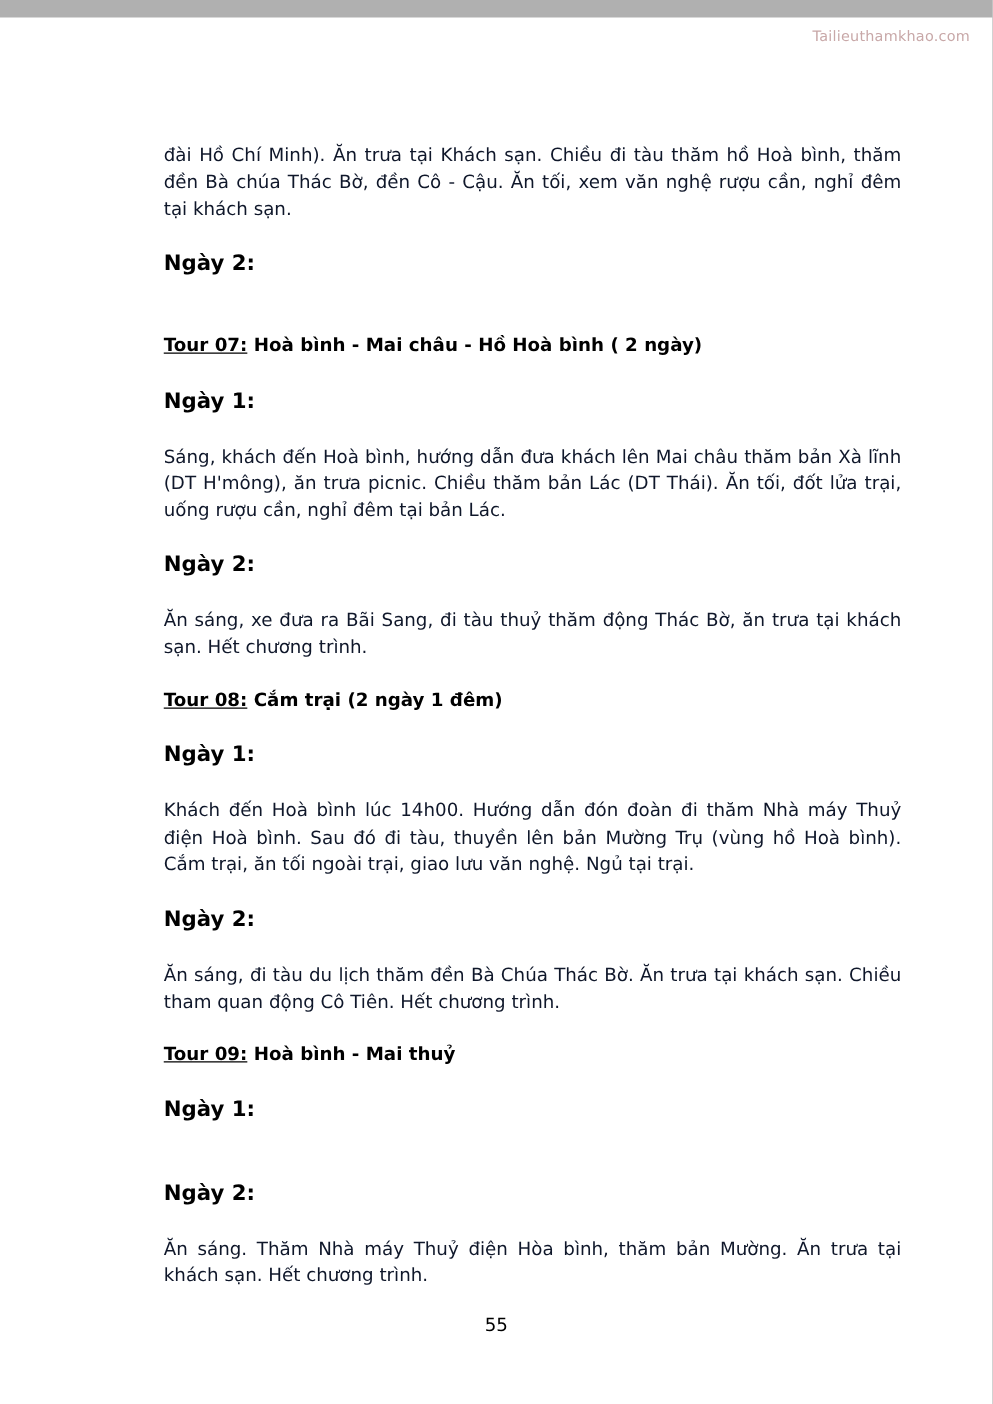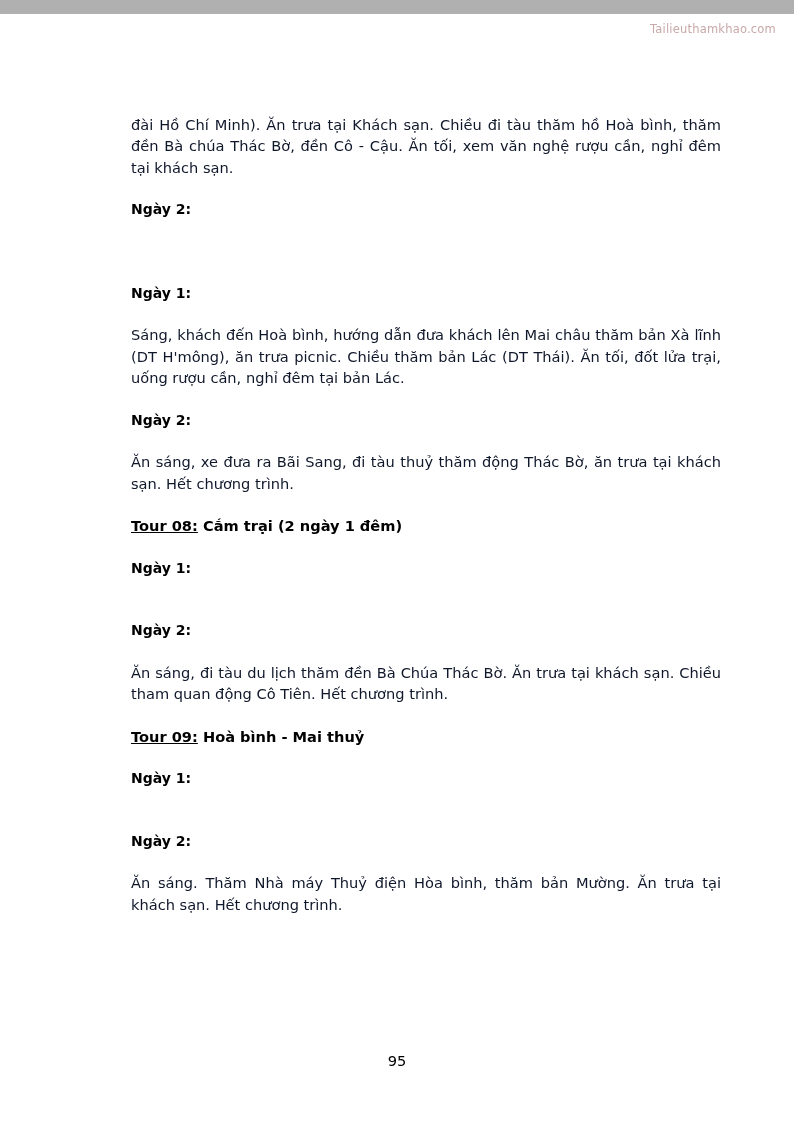--- a/index.html
+++ b/index.html
@@ -48,21 +48,21 @@
     font-weight: bold;
     color: #000;
     line-height: 1.47;
     margin: 0;
     font-family: "DejaVu Sans", sans-serif;
   }
   .heading .u {
     text-decoration: underline;
   }
   .daylabel {
-    font-size: 14px;
+    font-size: 17px;
     font-weight: bold;
     color: #000;
     line-height: 1.47;
     margin: 0;
     font-family: "DejaVu Sans", sans-serif;
   }
   .pagenum {
     position: absolute;
     left: 0;
     right: 0;
@@ -79,43 +79,45 @@
 <div class="page">
 
   <div class="watermark">Tailieuthamkhao.com</div>
 
   <div class="content">
       <p class="para">đài Hồ Chí Minh). Ăn trưa tại Khách sạn. Chiều đi tàu thăm hồ Hoà bình, thăm đền Bà chúa Thác Bờ, đền Cô - Cậu. Ăn tối, xem văn nghệ rượu cần, nghỉ đêm tại khách sạn.</p>
       <div class="gap-lg"></div>
       <p class="daylabel">Ngày 2:</p>
       <div class="gap-lg"></div>
       <div class="gap-lg"></div>
+      <p class="heading"><span class="u">Tour 07:</span> <span>Hoà bình - Mai châu - Hồ Hoà bình ( 2 ngày)</span></p>
       <div class="gap-lg"></div>
       <p class="daylabel">Ngày 1:</p>
       <div class="gap-lg"></div>
       <p class="para">Sáng, khách đến Hoà bình, hướng dẫn đưa khách lên Mai châu thăm bản Xà lĩnh (DT H'mông), ăn trưa picnic. Chiều thăm bản Lác (DT Thái). Ăn tối, đốt lửa trại, uống rượu cần, nghỉ đêm tại bản Lác.</p>
       <div class="gap-lg"></div>
       <p class="daylabel">Ngày 2:</p>
       <div class="gap-lg"></div>
       <p class="para">Ăn sáng, xe đưa ra Bãi Sang, đi tàu thuỷ thăm động Thác Bờ, ăn trưa tại khách sạn. Hết chương trình.</p>
       <div class="gap-lg"></div>
       <p class="heading"><span class="u">Tour 08:</span> <span>Cắm trại (2 ngày 1 đêm)</span></p>
       <div class="gap-lg"></div>
       <p class="daylabel">Ngày 1:</p>
       <div class="gap-lg"></div>
+      <p class="para">Khách đến Hoà bình lúc 14h00. Hướng dẫn đón đoàn đi thăm Nhà máy Thuỷ điện Hoà bình. Sau đó đi tàu, thuyền lên bản Mường Trụ (vùng hồ Hoà bình). Cắm trại, ăn tối ngoài trại, giao lưu văn nghệ. Ngủ tại trại.</p>
       <div class="gap-lg"></div>
       <p class="daylabel">Ngày 2:</p>
       <div class="gap-lg"></div>
       <p class="para">Ăn sáng, đi tàu du lịch thăm đền Bà Chúa Thác Bờ. Ăn trưa tại khách sạn. Chiều tham quan động Cô Tiên. Hết chương trình.</p>
       <div class="gap-lg"></div>
       <p class="heading"><span class="u">Tour 09:</span> <span>Hoà bình - Mai thuỷ</span></p>
       <div class="gap-lg"></div>
       <p class="daylabel">Ngày 1:</p>
       <div class="gap-lg"></div>
       <div class="gap-lg"></div>
       <p class="daylabel">Ngày 2:</p>
       <div class="gap-lg"></div>
       <p class="para">Ăn sáng. Thăm Nhà máy Thuỷ điện Hòa bình, thăm bản Mường. Ăn trưa tại khách sạn. Hết chương trình.</p>
     </div>
 
-  <div class="pagenum">95</div>
+  <div class="pagenum">55</div>
 
 </div>
 
 </body></html>

